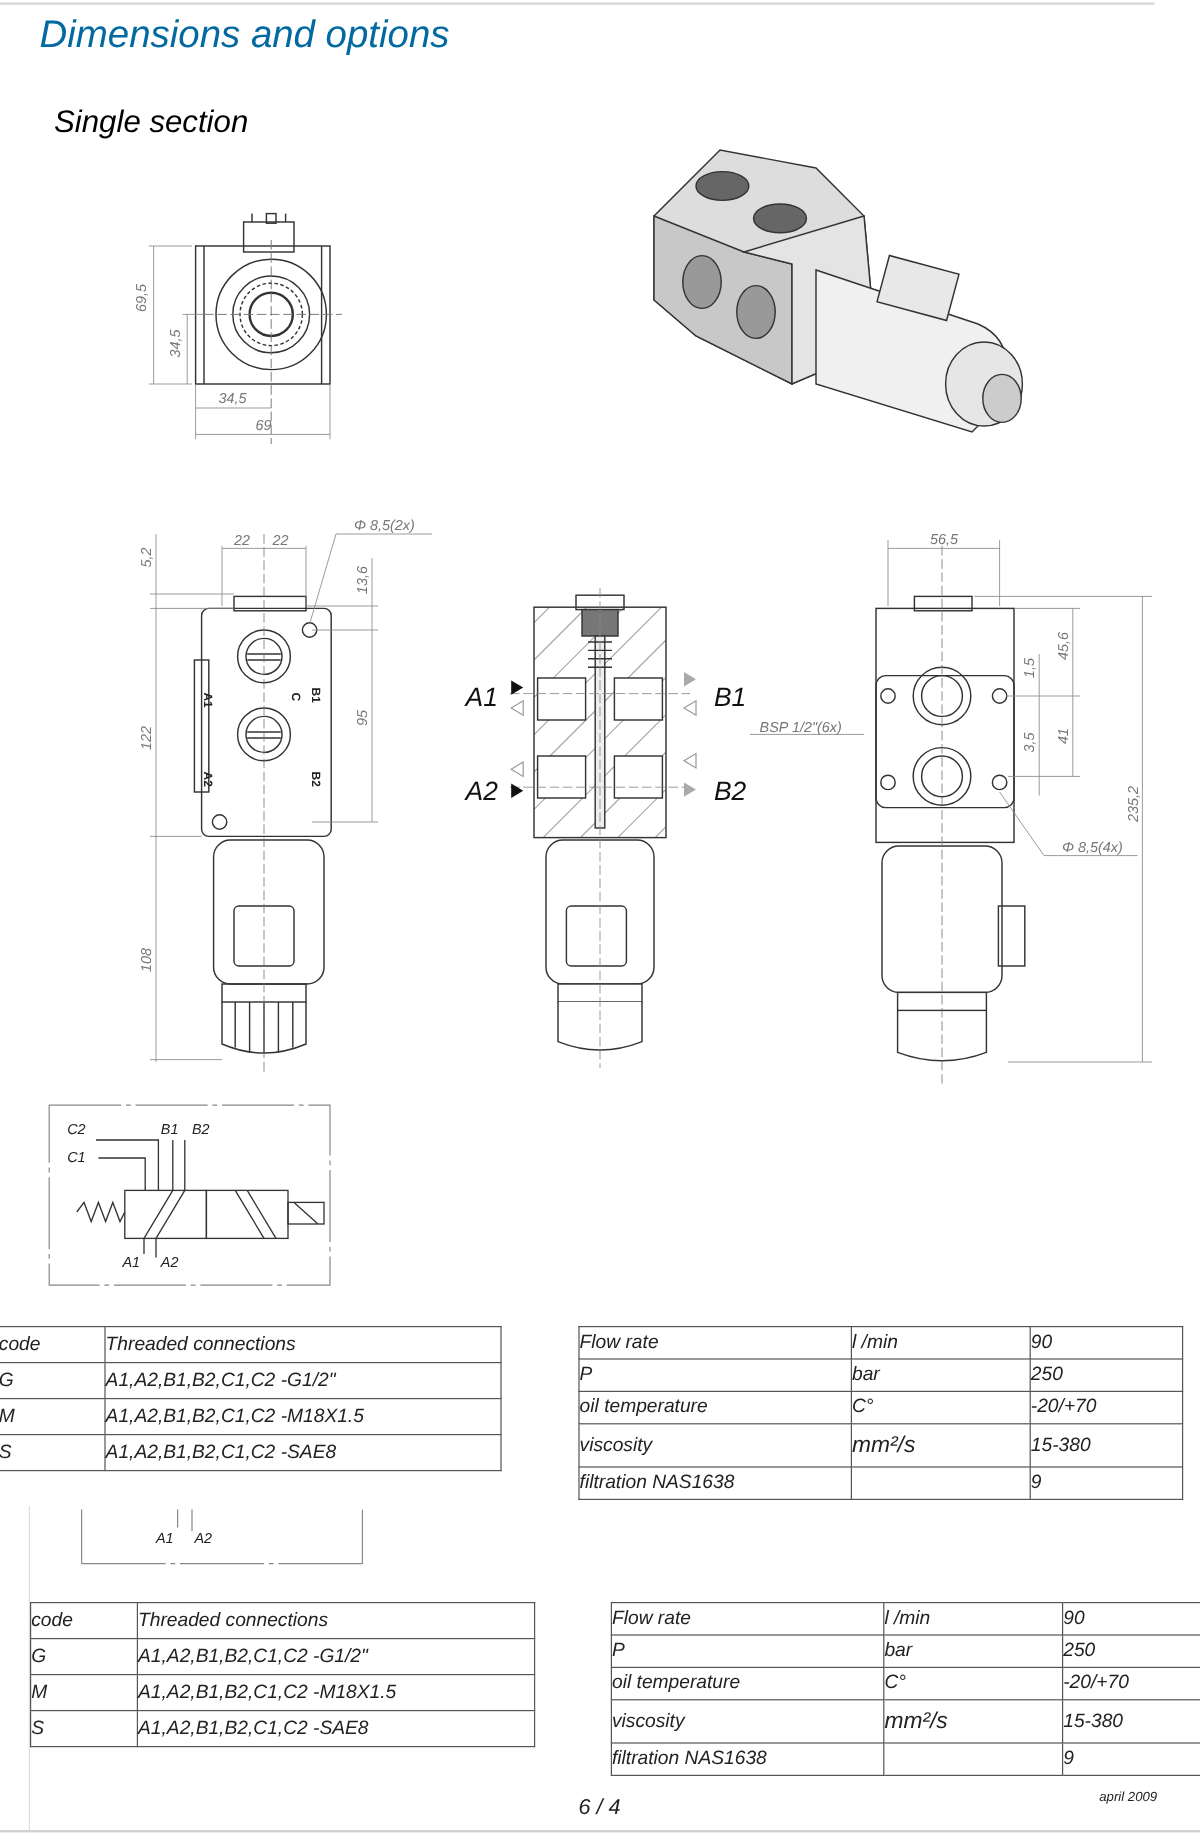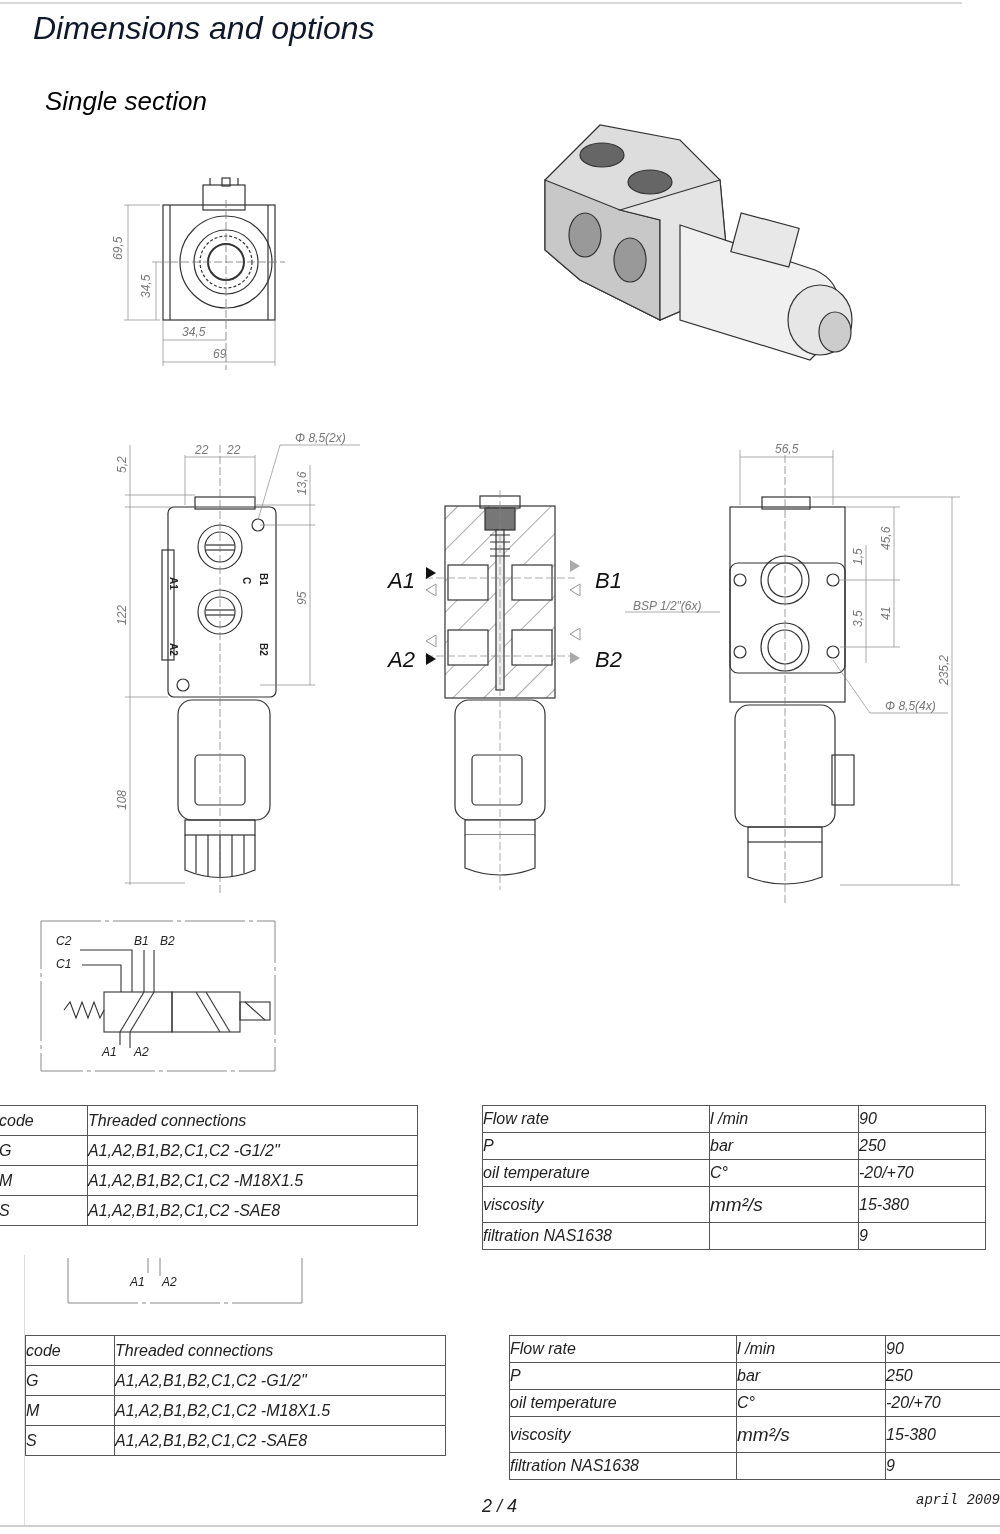--- a/index.html
+++ b/index.html
@@ -1,26 +1,26 @@
 <!DOCTYPE html>
 <html><head>
 <meta charset="utf-8">
 <style>
   html,body{margin:0;padding:0;background:#fff;}
   body{width:1000px;height:1534px;position:relative;overflow:hidden;font-family:"Liberation Sans",sans-serif;color:#222;}
   .topline{position:absolute;left:0;top:2px;width:962px;height:2px;background:#d8d8d8;}
-  .title{position:absolute;left:33px;top:10px;font-size:32px;font-style:italic;color:#0f172a;}
+  .title{position:absolute;left:33px;top:10px;font-size:32px;font-style:italic;color:#0369a1;}
   .subtitle{position:absolute;left:45px;top:86px;font-size:26px;font-style:italic;color:#000000;}
   svg{position:absolute;overflow:visible;}
   .dimtxt{font-family:"Liberation Sans",sans-serif;font-style:italic;fill:#777;font-size:12px;}
   .port{font-family:"Liberation Sans",sans-serif;font-style:italic;fill:#111;font-size:22px;}
   table.spec{position:absolute;border-collapse:collapse;font-style:italic;font-size:16px;color:#222;}
   table.spec td{border:1.5px solid #555;text-align:left;padding:0;}
   .footer-page{position:absolute;left:482px;top:1496px;font-size:18px;font-style:italic;}
-  .footer-date{position:absolute;left:916px;top:1492px;font-size:14px;font-style:italic;font-family:Liberation Mono, monospace;}
+  .footer-date{position:absolute;left:916px;top:1492px;font-size:11px;font-style:italic;}
   .bottomline{position:absolute;left:0;top:1525px;width:1000px;height:2px;background:#d0d0d0;}
   .leftline{position:absolute;left:24px;top:1255px;width:1px;height:270px;background:#ddd;}
 </style>
 </head>
 <body>
 
 <div class="topline"></div>
 <div class="title">Dimensions and options</div>
 <div class="subtitle">Single section</div>
 
@@ -363,15 +363,15 @@
         <td>15-380</td>
       </tr>
   <tr style="height:27px;">
         <td>filtration  NAS1638</td>
         <td></td>
         <td>9</td>
       </tr>
 </tbody>
   </table>
 
-<div class="footer-page">2 / 4</div>
+<div class="footer-page">6 / 4</div>
 <div class="footer-date">april  2009</div>
 <div class="bottomline"></div>
 
 </body></html>

